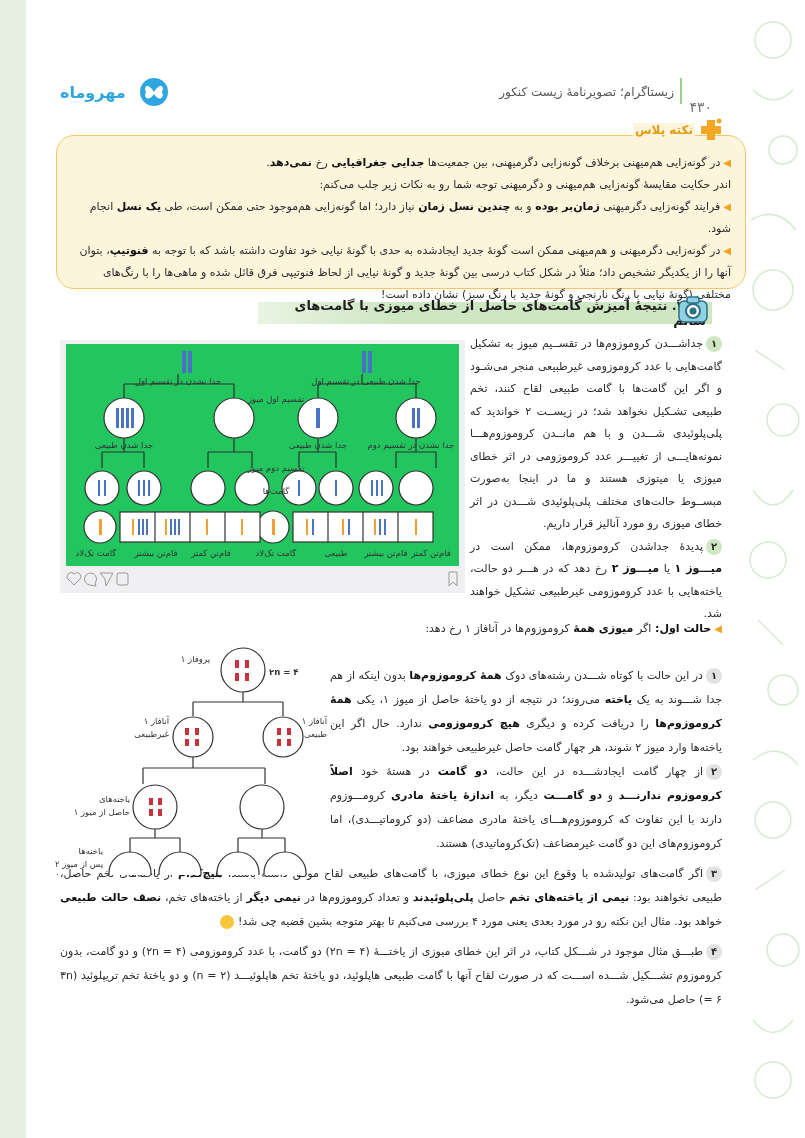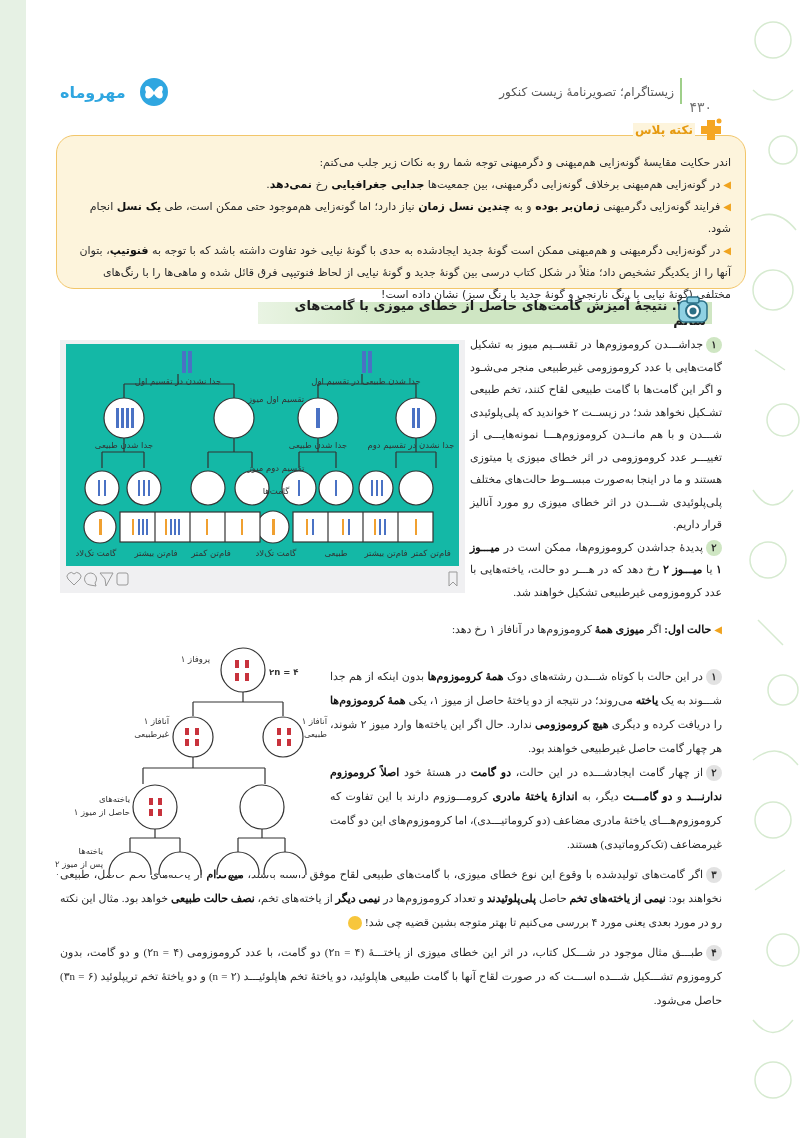--- a/index.html
+++ b/index.html
@@ -30,26 +30,26 @@
   b { font-weight:bold; color:#111; }
 
   
   .sec-title { position:absolute; left:258px; top:302px; width:454px; height:22px;
                background:linear-gradient(to left, #cfe6c3 70%, #e9f4e3); display:flex; align-items:center; justify-content:flex-end; }
   .sec-title-text { font-size:13px; font-weight:bold; color:#1d1d1d; padding-right:6px; }
   .camera-icon { position:absolute; left:678px; top:296px; width:30px; height:28px; }
 
   
   .figure { position:absolute; left:60px; top:340px; width:405px; height:253px; background:#f0f0f2; }
-  .figure-inner { position:absolute; left:6px; top:4px; width:393px; height:222px; background:#14b8a6; }
+  .figure-inner { position:absolute; left:6px; top:4px; width:393px; height:222px; background:#22c55e; }
   .fig-text { font-size:8.5px; fill:#333; font-family:"DejaVu Sans", sans-serif; }
   .actions { position:absolute; left:6px; top:230px; width:393px; height:18px; }
 
   
-  .para { position:absolute; font-size:11px; line-height:22.5px;font-family:Liberation Serif, serif; }
+  .para { position:absolute; font-size:11px; line-height:22.5px; }
   .para p { margin:0; }
   .num { display:inline-block; width:16px; height:16px; border-radius:50%; background:#cfe6c3;
          text-align:center; line-height:16px; font-size:10px; font-weight:bold; margin-left:3px; }
   .num.gray { background:#e2e2e2; }
   .emoji { display:inline-block; width:14px; height:14px; border-radius:50%; background:#f7c63c; vertical-align:middle; }
 
   
   .meiosis { position:absolute; left:55px; top:640px; width:275px; height:235px; }
 </style>
 </head>
@@ -80,22 +80,22 @@
         </svg>
     </span>
   </div>
   <span class="book-title rtl">زیستاگرام؛ تصویرنامهٔ زیست کنکور</span>
   <span class="head-sep"></span>
   <span class="page-no">۴۳۰</span>
 </div>
 
 <div class="nokte">
   <div class="nokte-body rtl">
+    <p><span class="bullet">◀</span><span>در گونه‌زایی هم‌میهنی برخلاف گونه‌زایی دگرمیهنی، بین جمعیت‌ها </span><b>جدایی جغرافیایی</b><span> رخ </span><b>نمی‌دهد</b><span>.</span></p>
     <p>اندر حکایت مقایسهٔ گونه‌زایی هم‌میهنی و دگرمیهنی توجه شما رو به نکات زیر جلب می‌کنم:</p>
-    <p><span class="bullet">◀</span><span>در گونه‌زایی هم‌میهنی برخلاف گونه‌زایی دگرمیهنی، بین جمعیت‌ها </span><b>جدایی جغرافیایی</b><span> رخ </span><b>نمی‌دهد</b><span>.</span></p>
     <p><span class="bullet">◀</span><span>فرایند گونه‌زایی دگرمیهنی </span><b>زمان‌بر بوده</b><span> و به </span><b>چندین نسل زمان</b><span> نیاز دارد؛ اما گونه‌زایی هم‌موجود حتی ممکن است، طی </span><b>یک نسل</b><span> انجام شود.</span></p>
     <p><span class="bullet">◀</span><span>در گونه‌زایی دگرمیهنی و هم‌میهنی ممکن است گونهٔ جدید ایجادشده به حدی با گونهٔ نیایی خود تفاوت داشته باشد که با توجه به </span><b>فنوتیپ</b><span>، بتوان آنها را از یکدیگر تشخیص داد؛ مثلاً در شکل کتاب درسی بین گونهٔ جدید و گونهٔ نیایی از لحاظ فنوتیپی فرق قائل شده و ماهی‌ها را با رنگ‌های مختلفی (گونهٔ نیایی با رنگ نارنجی و گونهٔ جدید با رنگ سبز) نشان داده است!</span></p>
   </div>
 </div>
 <div class="nokte-tag">
   <span class="nokte-label">نکته پلاس</span>
   <span class="plus-icon">
     <svg width="24" height="24" viewBox="0 0 24 24">
         <path d="M8 2h8v6h6v8h-6v6H8v-6H2V8h6z" fill="#f5a623"></path>
         <circle cx="20" cy="3" r="2.5" fill="#f5a623"></circle>

